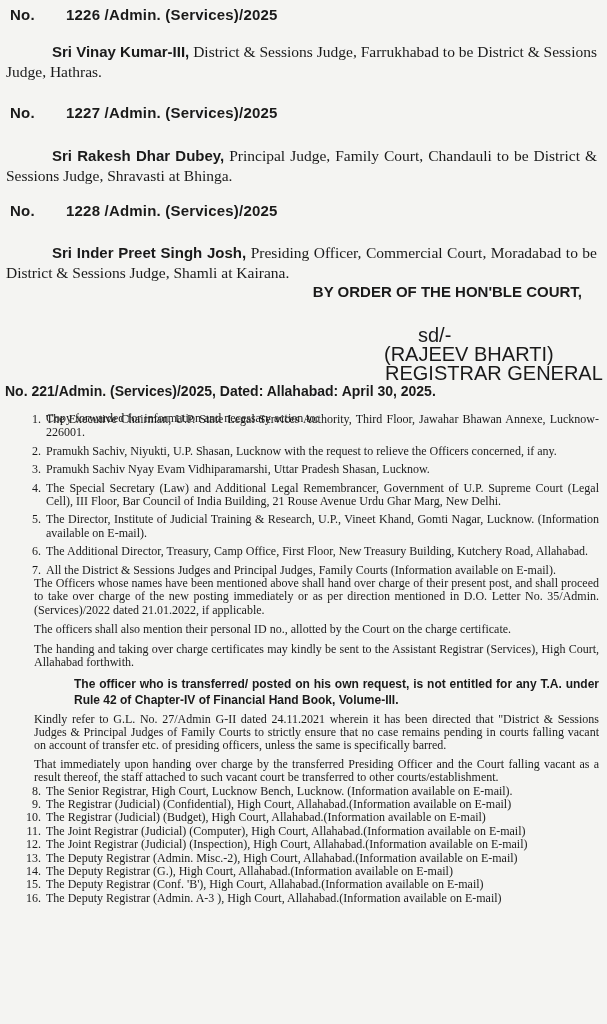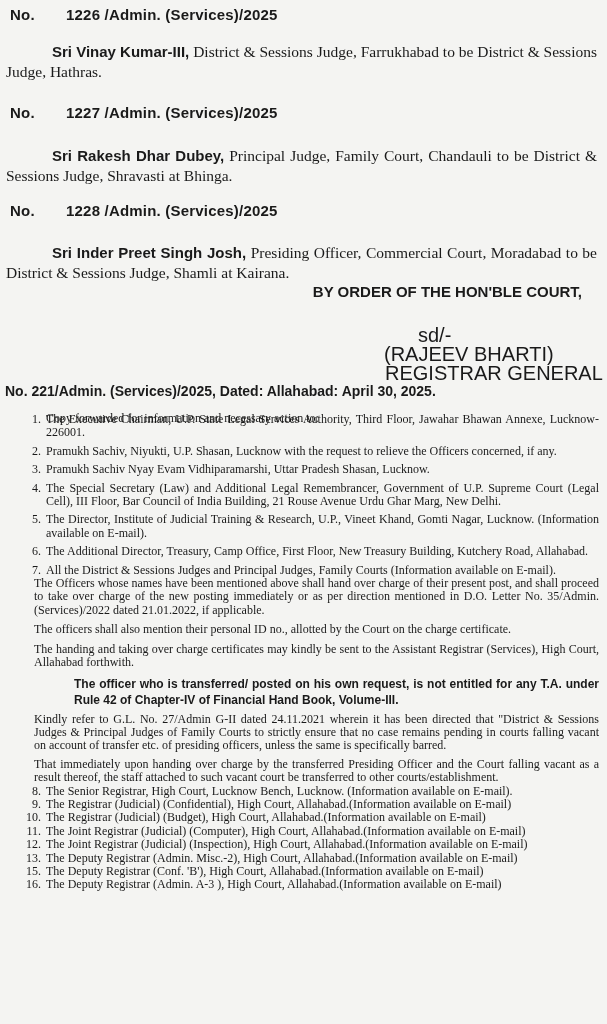--- a/index.html
+++ b/index.html
@@ -136,20 +136,24 @@
       </div>
     <div class="li">
         <span class="num">12.</span>
         <span class="txt">The Joint Registrar (Judicial) (Inspection), High Court, Allahabad.(Information available on E-mail)</span>
       </div>
     <div class="li">
         <span class="num">13.</span>
         <span class="txt">The Deputy Registrar (Admin. Misc.-2), High Court, Allahabad.(Information available on E-mail)</span>
       </div>
     <div class="li">
+        <span class="num">14.</span>
+        <span class="txt">The Deputy Registrar (G.), High Court, Allahabad.(Information available on E-mail)</span>
+      </div>
+    <div class="li">
         <span class="num">15.</span>
         <span class="txt">The Deputy Registrar (Conf. 'B'), High Court, Allahabad.(Information available on E-mail)</span>
       </div>
     <div class="li">
         <span class="num">16.</span>
         <span class="txt">The Deputy Registrar (Admin. A-3 ), High Court, Allahabad.(Information available on E-mail)</span>
       </div>
   </div>
 </div>
 

